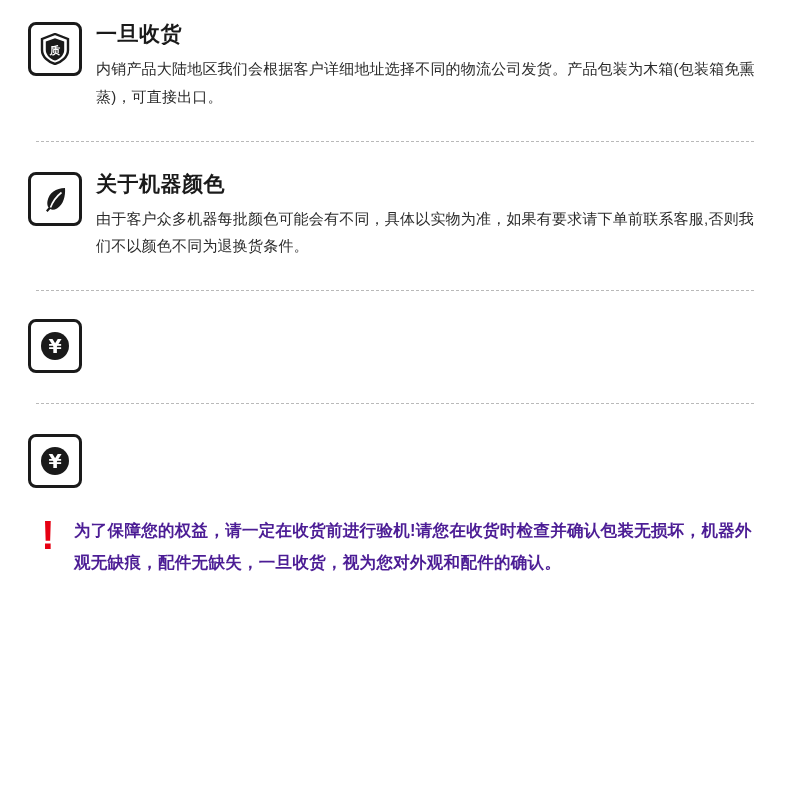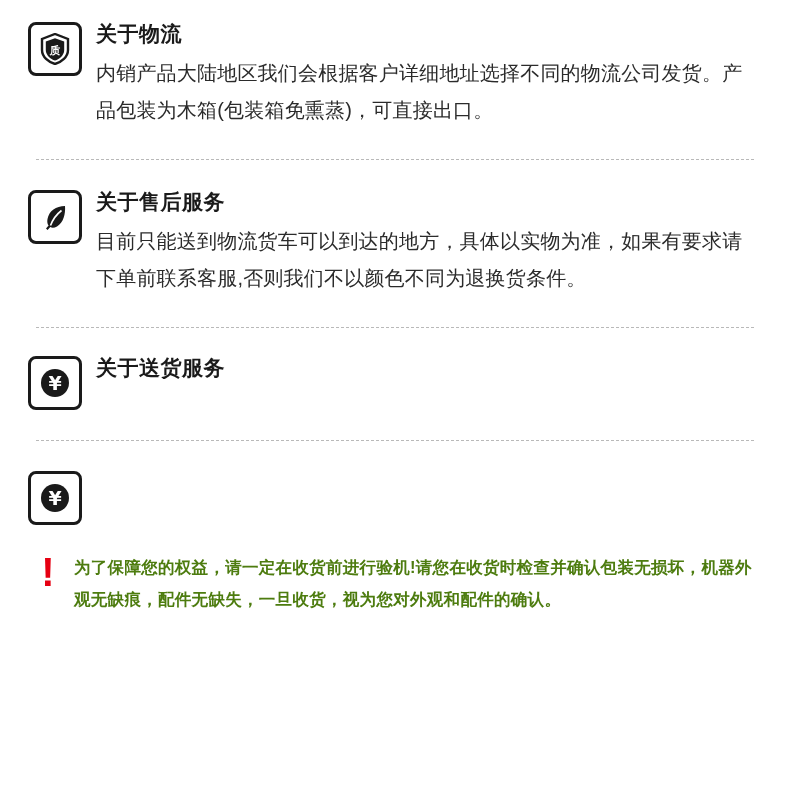--- a/index.html
+++ b/index.html
@@ -40,21 +40,21 @@
   .sec-body { flex: 1; padding-top: 0px; }
   .sec-title {
     font-size: 21px;
     font-weight: bold;
     color: #1a1a1a;
     letter-spacing: 0.5px;
     margin: 0 0 10px 0;
     line-height: 1.1;
   }
   .sec-text {
-    font-size: 20px;
+    font-size: 15px;
     color: #2b2b2b;
     line-height: 1.85;
     margin: 0;
     letter-spacing: 0.2px;
   }
   .divider {
     border-top: 1px dashed #b9b9b9;
     margin: 0 36px;
     height: 0;
   }
@@ -70,21 +70,21 @@
     text-align: center;
     color: #e60012;
     font-size: 40px;
     font-weight: bold;
     line-height: 0.95;
     padding-top: 2px;
     margin-right: 6px;
     font-family: "Liberation Sans", sans-serif;
   }
   .notice-text {
-    color: #4d7c0f;
+    color: #4c1d95;
     font-size: 16.5px;
     line-height: 1.95;
     font-weight: bold;
     letter-spacing: 0.3px;
   }
   .sp-1 { height: 22px; }
   .sp-2 { height: 30px; }
   .sp-3 { height: 30px; }
   .sp-4 { height: 30px; }
   .sp-5 { height: 28px; }
@@ -100,56 +100,55 @@
 
   <div class="section">
     <div class="icon-box">
       <svg width="30" height="32" viewBox="0 0 30 32" aria-hidden="true">
         <path d="M15 1 L28 6 V17 C28 24 21.5 29 15 31 C8.5 29 2 24 2 17 V6 Z" fill="none" stroke="#1a1a1a" stroke-width="2.4"></path>
         <path d="M15 5.2 L24.2 8.6 V17 C24.2 22.2 19.6 26 15 27.6 C10.4 26 5.8 22.2 5.8 17 V8.6 Z" fill="#1a1a1a"></path>
         <text x="15" y="20.5" text-anchor="middle" fill="#ffffff" font-size="10.5" font-family="DejaVu Sans, sans-serif" font-weight="bold">质</text>
       </svg>
     </div>
     <div class="sec-body">
-      <div class="sec-title">关于物流</div>
+      <div class="sec-title">一旦收货</div>
       <div class="sec-text">内销产品大陆地区我们会根据客户详细地址选择不同的物流公司发货。产品包装为木箱(包装箱免熏蒸)，可直接出口。</div>
     </div>
   </div>
 
   <div class="sp-2"></div>
   <div class="divider"></div>
   <div class="sp-3"></div>
 
   <div class="section">
     <div class="icon-box">
       <svg width="30" height="30" viewBox="0 0 30 30" aria-hidden="true">
         <path d="M25 4 C16 4 9 9 7.5 17 C6.9 20 7.6 22.3 8.6 23.6 L6 26.5 L7.6 28 L10.3 25.1
                  C12 26 14.6 25.9 17 24.4 C23.5 20.5 25.6 12.2 25 4 Z" fill="#1a1a1a"></path>
         <path d="M21.5 8.5 C17 12 13 17 10.5 23.5" stroke="#ffffff" stroke-width="1.6" fill="none"></path>
       </svg>
     </div>
     <div class="sec-body">
-      <div class="sec-title">关于售后服务</div>
-      <div class="sec-text">目前只能送到物流货车可以到达的地方，具体以实物为准，如果有要求请下单前联系客服,否则我们不以颜色不同为退换货条件。</div>
+      <div class="sec-title">关于机器颜色</div>
+      <div class="sec-text">由于客户众多机器每批颜色可能会有不同，具体以实物为准，如果有要求请下单前联系客服,否则我们不以颜色不同为退换货条件。</div>
     </div>
   </div>
 
   <div class="sp-4"></div>
   <div class="divider"></div>
   <div class="sp-5"></div>
 
   <div class="section">
     <div class="icon-box">
       <svg width="32" height="32" viewBox="0 0 32 32" aria-hidden="true">
         <circle cx="16" cy="16" r="14" fill="#1a1a1a"></circle>
         <text x="16" y="23" text-anchor="middle" fill="#ffffff" font-size="19" font-family="DejaVu Sans, sans-serif" font-weight="bold">¥</text>
       </svg>
     </div>
     <div class="sec-body">
-      <div class="sec-title">关于送货服务</div>
     </div>
   </div>
 
   <div class="sp-6"></div>
   <div class="divider"></div>
   <div class="sp-7"></div>
 
   <div class="section">
     <div class="icon-box">
       <svg width="32" height="32" viewBox="0 0 32 32" aria-hidden="true">

